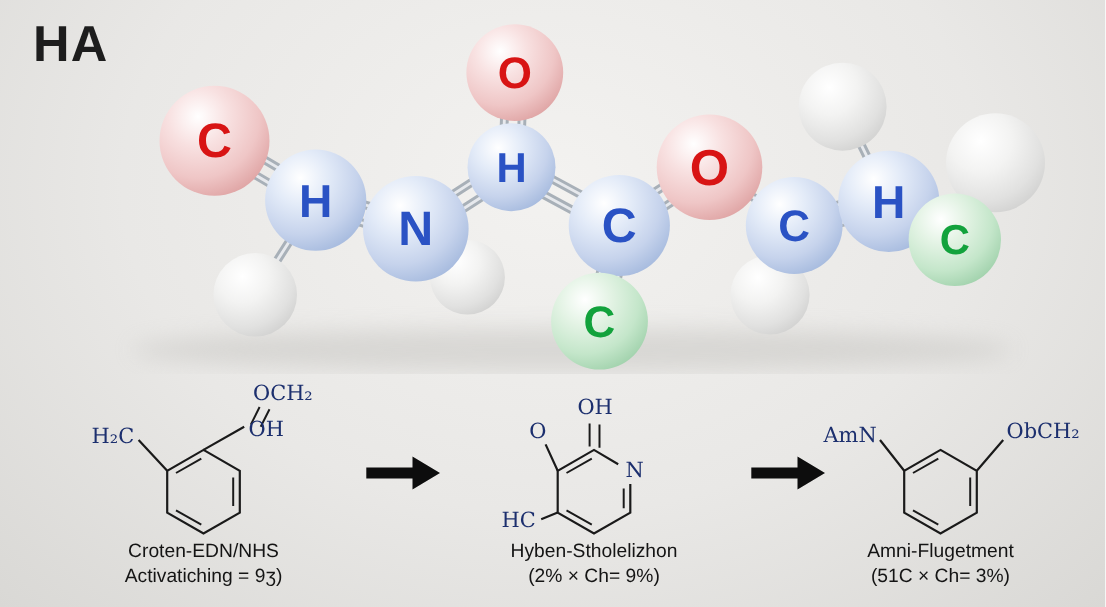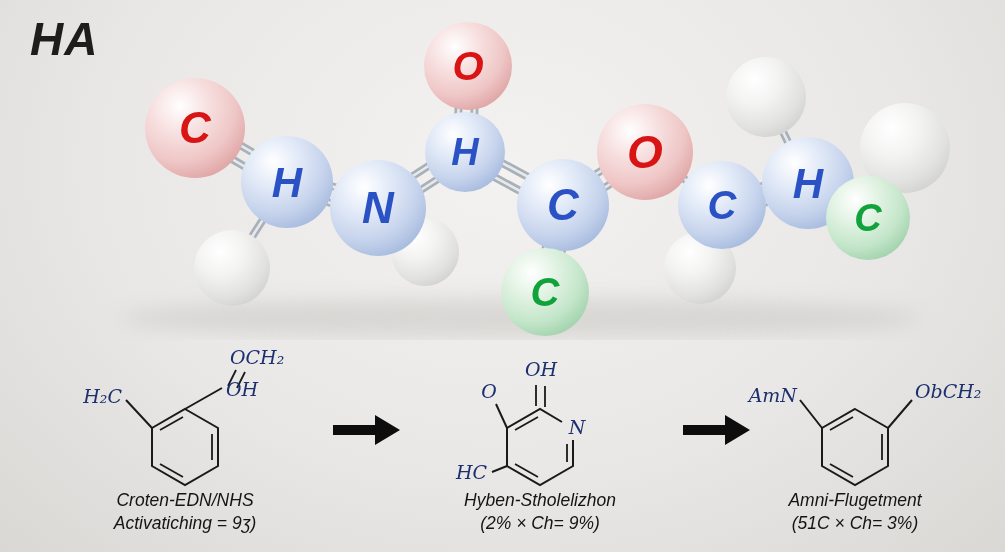--- a/index.html
+++ b/index.html
@@ -2,21 +2,20 @@
 <html><head>
 <meta charset="utf-8">
 <style>
   html,body{margin:0;padding:0;}
   #stage{
     position:relative;
     width:1005px;height:552px;
     overflow:hidden;
     background:radial-gradient(ellipse at 50% 30%, #f3f2f0 0%, #e9e8e6 55%, #d9d8d5 100%);
     font-family:"Liberation Sans", sans-serif;
-    font-style:italic;
   }
   #title{
     position:absolute;top:12px;left:30px;
     font-size:46px;font-weight:800;color:#1d1d1d;letter-spacing:1px;
   }
   svg{position:absolute;left:0;}
   #molecule-svg{top:0;}
   #reaction-svg{top:340px;}
   .bond{stroke:#a8b0b8;stroke-width:8;stroke-linecap:round;fill:none;}
   .bond-hi{stroke:#edf0f3;stroke-width:2.6;stroke-linecap:round;fill:none;opacity:.9;}

